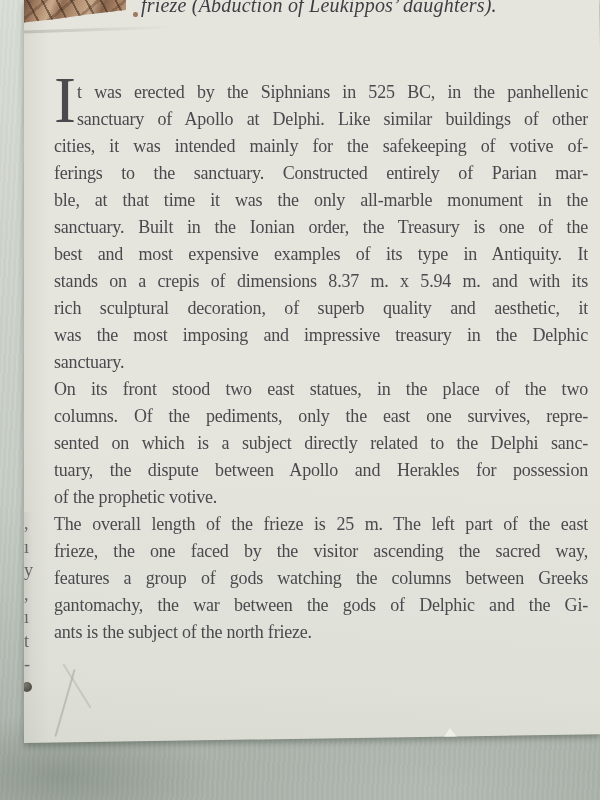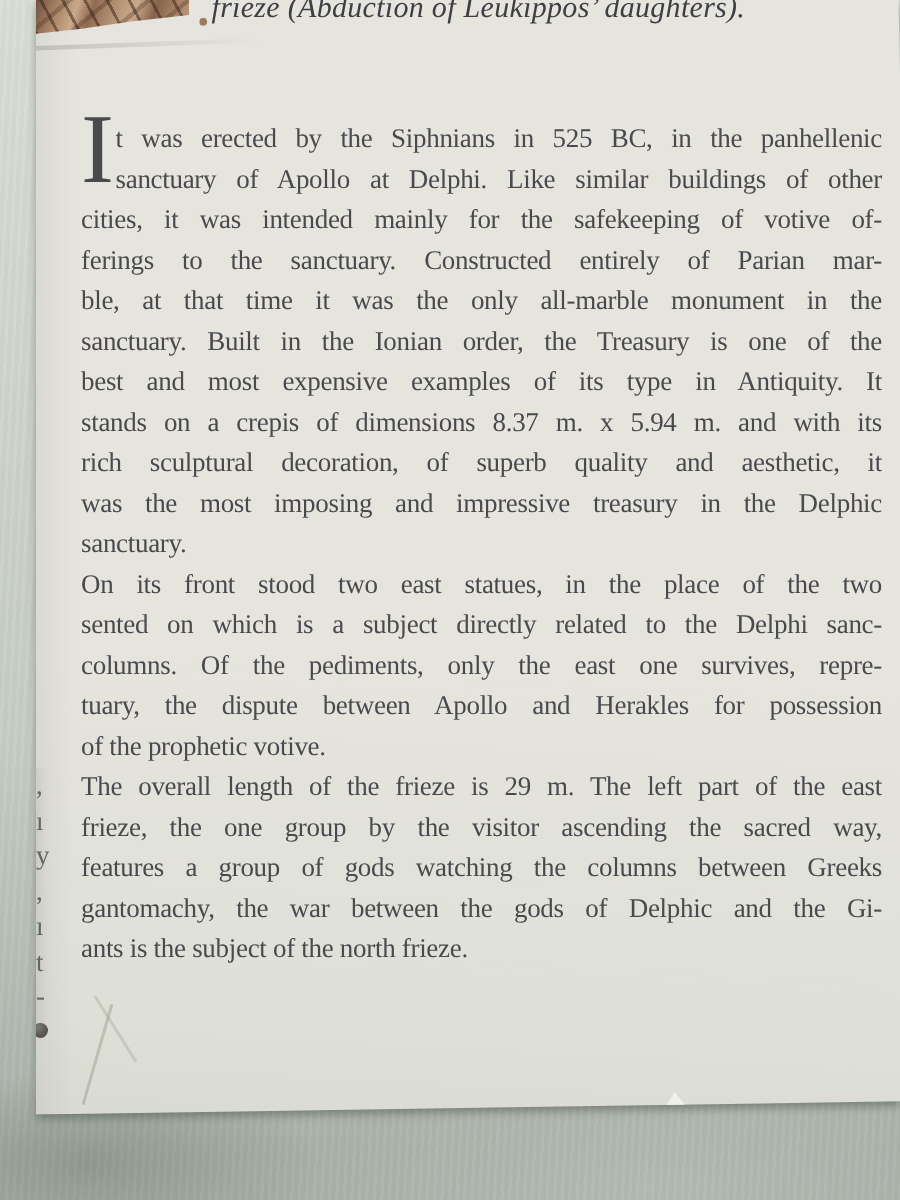--- a/index.html
+++ b/index.html
@@ -125,28 +125,28 @@
       <div class="caption">frieze (Abduction of Leukippos’ daughters).</div>
 
       <div class="crease-top"></div>
 
       <div class="text-block">
         <p>
           <span class="dropcap">I</span><span><span class="line">t was erected by the Siphnians in 525 BC, in the panhellenic</span><span class="line">sanctuary of Apollo at Delphi. Like similar buildings of other</span><span class="line">cities, it was intended mainly for the safekeeping of votive of-</span><span class="line">ferings to the sanctuary. Constructed entirely of Parian mar-</span><span class="line">ble, at that time it was the only all-marble monument in the</span><span class="line">sanctuary. Built in the Ionian order, the Treasury is one of the</span><span class="line">best and most expensive examples of its type in Antiquity. It</span><span class="line">stands on a crepis of dimensions 8.37 m. x 5.94 m. and with its</span><span class="line">rich sculptural decoration, of superb quality and aesthetic, it</span><span class="line">was the most imposing and impressive treasury in the Delphic</span><span class="line final">sanctuary.</span></span>
         </p>
         <p>
             <span class="line">On its front stood two east statues, in the place of the two</span>
+            <span class="line">columns. Of the pediments, only the east one survives, repre-</span>
             <span class="line">sented on which is a subject directly related to the Delphi sanc-</span>
-            <span class="line">columns. Of the pediments, only the east one survives, repre-</span>
             <span class="line">tuary, the dispute between Apollo and Herakles for possession</span>
             <span class="line final">of the prophetic votive.</span>
           </p>
         <p>
-            <span class="line">The overall length of the frieze is 29 m. The left part of the east</span>
-            <span class="line">frieze, the one group by the visitor ascending the sacred way,</span>
+            <span class="line">The overall length of the frieze is 25 m. The left part of the east</span>
+            <span class="line">frieze, the one faced by the visitor ascending the sacred way,</span>
             <span class="line">features a group of gods watching the columns between Greeks</span>
             <span class="line">gantomachy, the war between the gods of Delphic and the Gi-</span>
             <span class="line final">ants is the subject of the north frieze.</span>
           </p>
       </div>
 
       <div class="edge-strip">
           <span class="line">,</span>
           <span class="line">ı</span>
           <span class="line">y</span>

